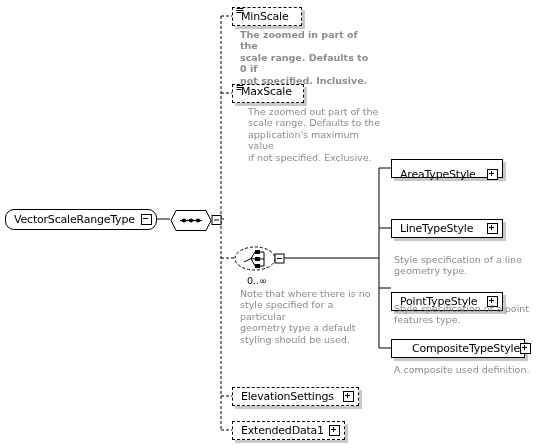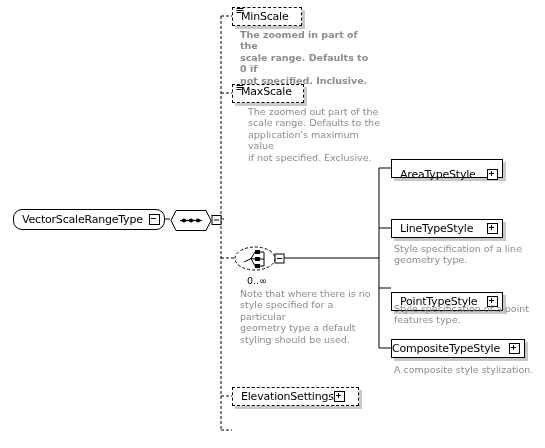--- a/index.html
+++ b/index.html
@@ -27,21 +27,20 @@
     display: flex;
     align-items: center;
     height: 19px;
     box-shadow: 3px 3px 0 0 #c8c8c8;
   }
   .node.solid { border: 1px solid #000; }
   .node.dashed { border: 1px dashed #000; }
   .node.rounded {
     border-radius: 9px / 9px;
     box-shadow: none;
-    margin-left: 8px;
   }
   .node-label {
     font-size: 11px;
     font-weight: normal;
     color: #000;
     white-space: nowrap;
     line-height: 11px;
     letter-spacing: -0.2px;
   }
   .desc {
@@ -198,35 +197,39 @@
 
   <div class="node solid" style="left:391px; top:159px; width:112px; padding:12px 4px 0 8px; justify-content:space-between;">
     <span class="node-label">AreaTypeStyle</span>
     <span class="expander plus"></span>
   </div>
 
   <div class="node solid" style="left:391px; top:219px; width:112px; padding:0 4px 0 8px; justify-content:space-between;">
     <span class="node-label">LineTypeStyle</span>
     <span class="expander plus"></span>
   </div>
-  <div class="desc" style="left:394px; top:243px; width:145px;">Style specification of a line
+  <div class="desc" style="left:394px; top:254px; width:145px;">Style specification of a line
 geometry type.</div>
 
   <div class="node solid" style="left:391px; top:292px; width:112px; padding:0 4px 0 8px; justify-content:space-between;">
     <span class="node-label">PointTypeStyle</span>
     <span class="expander plus"></span>
   </div>
   <div class="desc" style="left:394px; top:303px; width:145px;">Style specification of a point
 features type.</div>
 
-  <div class="node solid" style="left:391px; top:339px; width:134px; padding:0 4px 0 0; justify-content:space-between;">
+  <div class="node solid" style="left:391px; top:339px; width:134px; padding:0 4px 0 20px; justify-content:space-between;">
     <span class="node-label">CompositeTypeStyle</span>
     <span class="expander plus"></span>
   </div>
-  <div class="desc" style="left:394px; top:364px; width:145px;">A composite style stylization.</div>
-
-  <div class="node dashed" style="left:232px; top:387px; width:127px; padding:0 4px 0 8px; ">
+  <div class="desc" style="left:394px; top:364px; width:145px;">A composite used definition.</div>
+
+  <div class="node dashed" style="left:232px; top:387px; width:127px; padding:0 4px 0 8px; justify-content:space-between;">
     <span class="node-label">ElevationSettings</span>
     <span class="expander plus"></span>
   </div>
 
+  <div class="node dashed" style="left:232px; top:421px; width:113px; padding:0 4px 0 8px; justify-content:space-between;">
+    <span class="node-label">ExtendedData1</span>
+    <span class="expander plus"></span>
+  </div>
 
 </div>
 
 </body></html>

